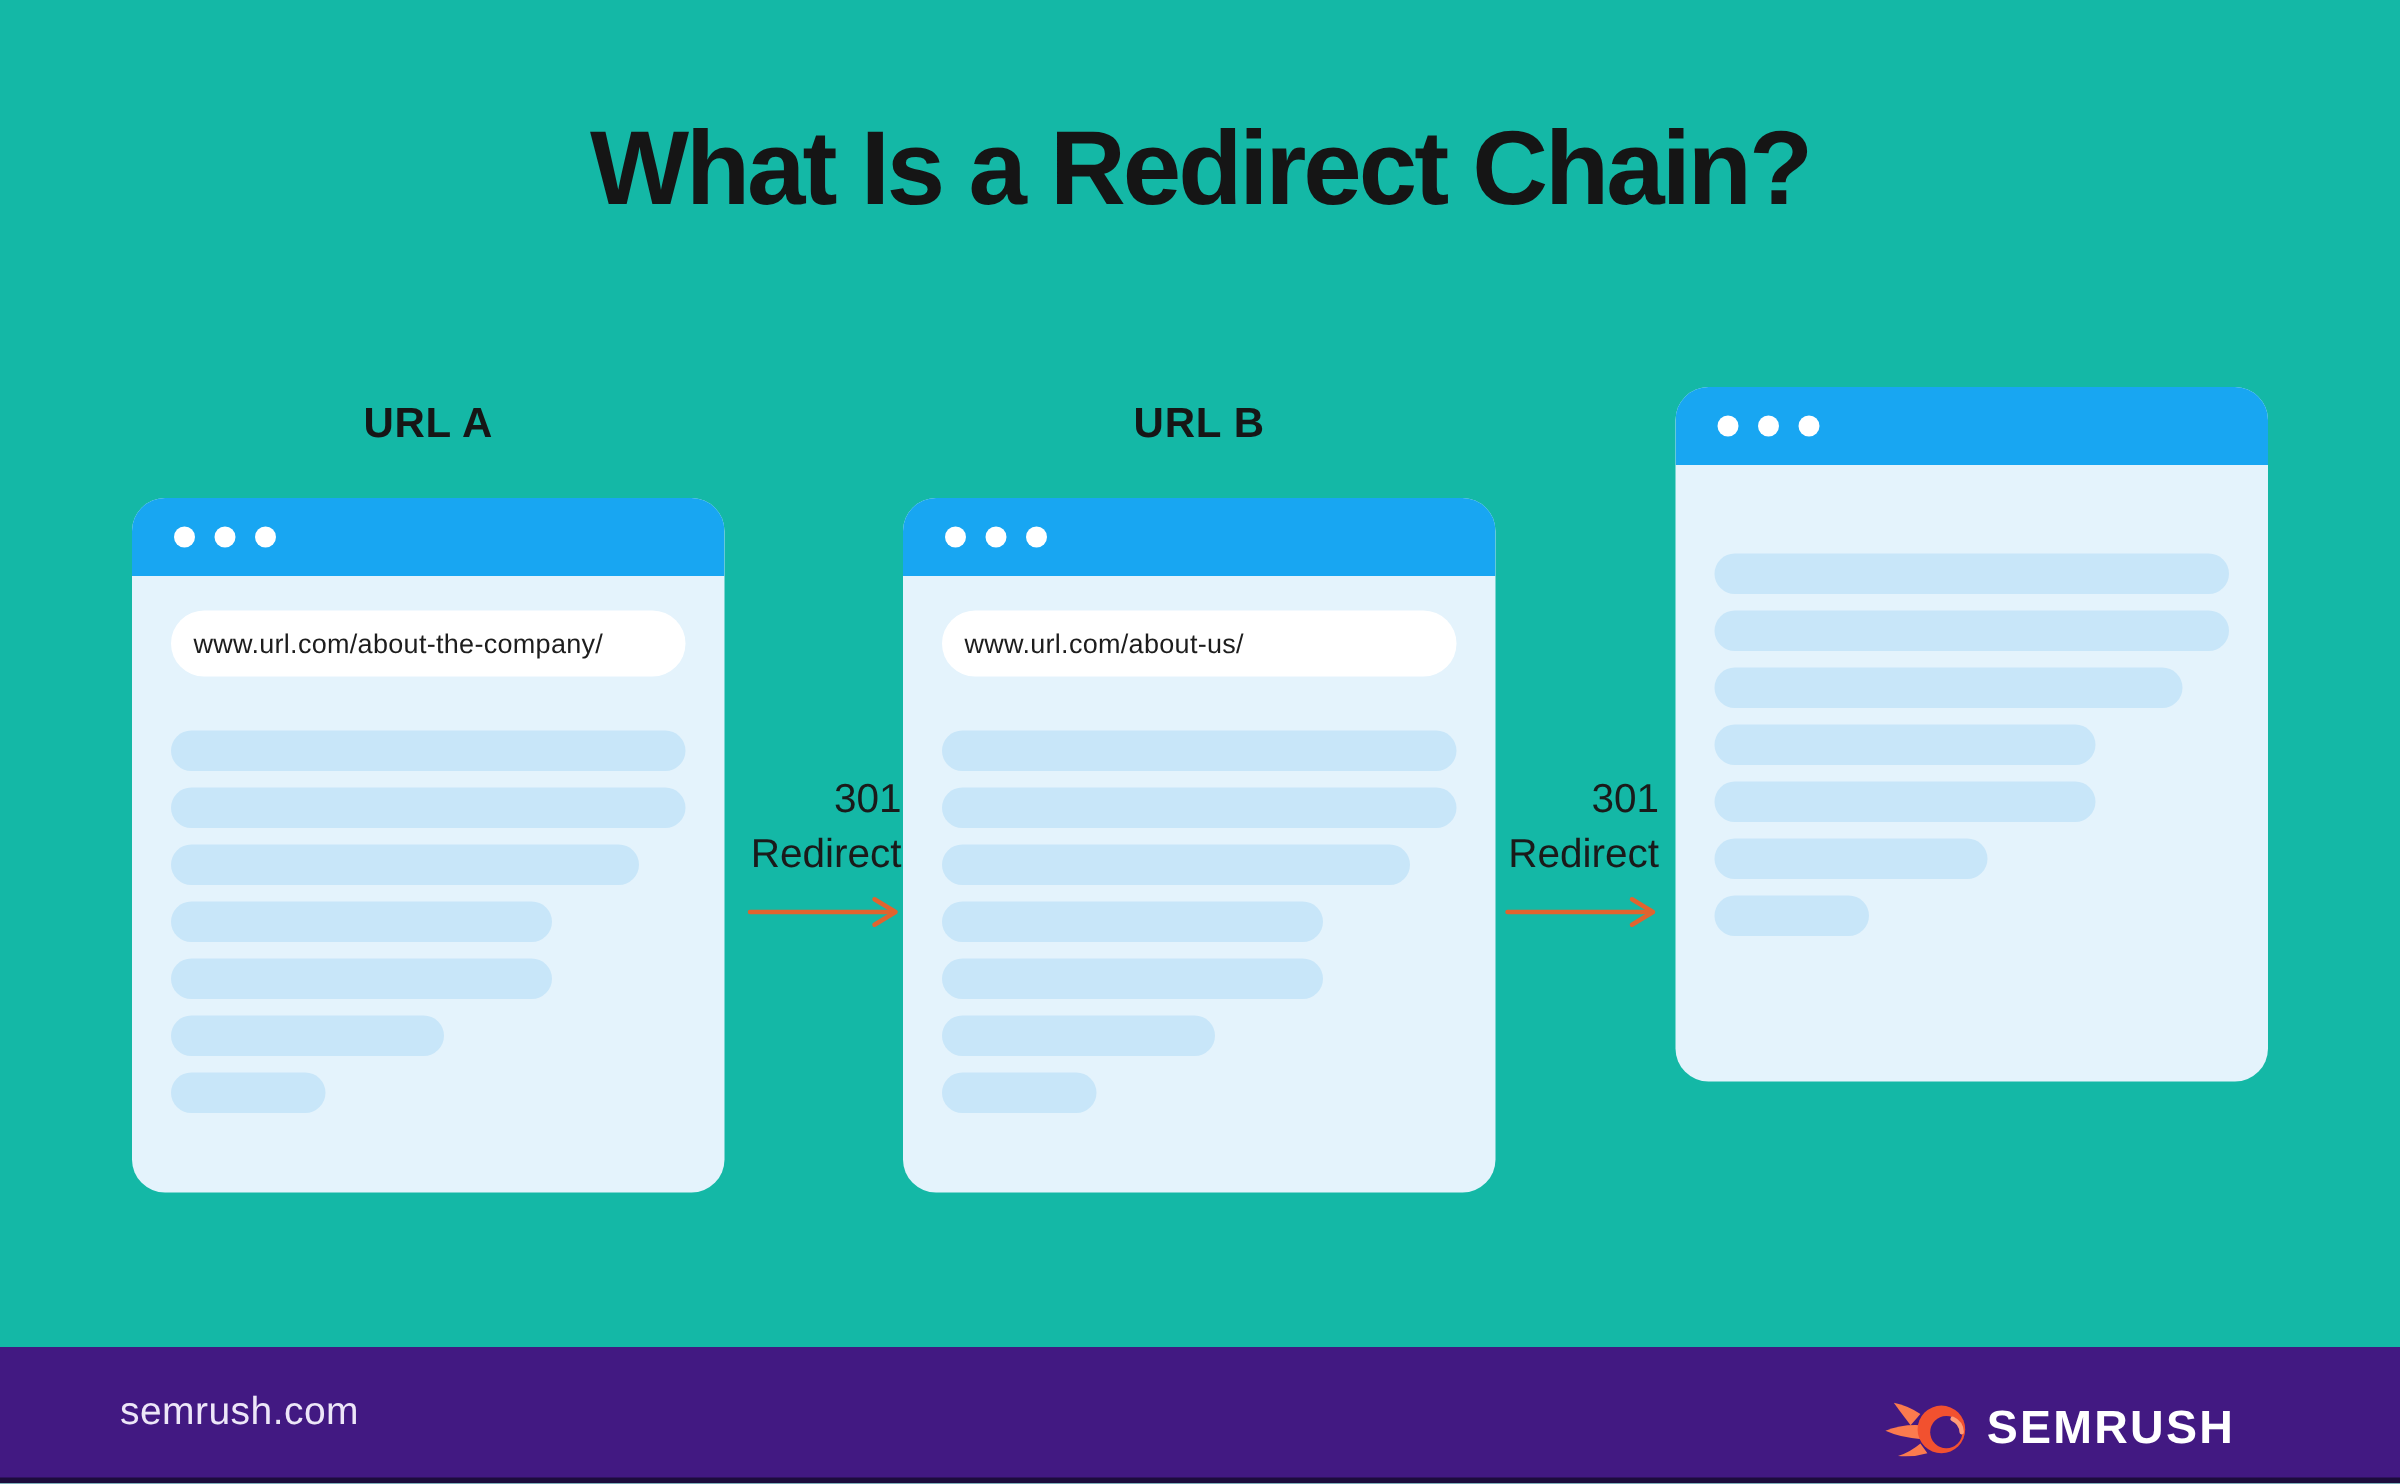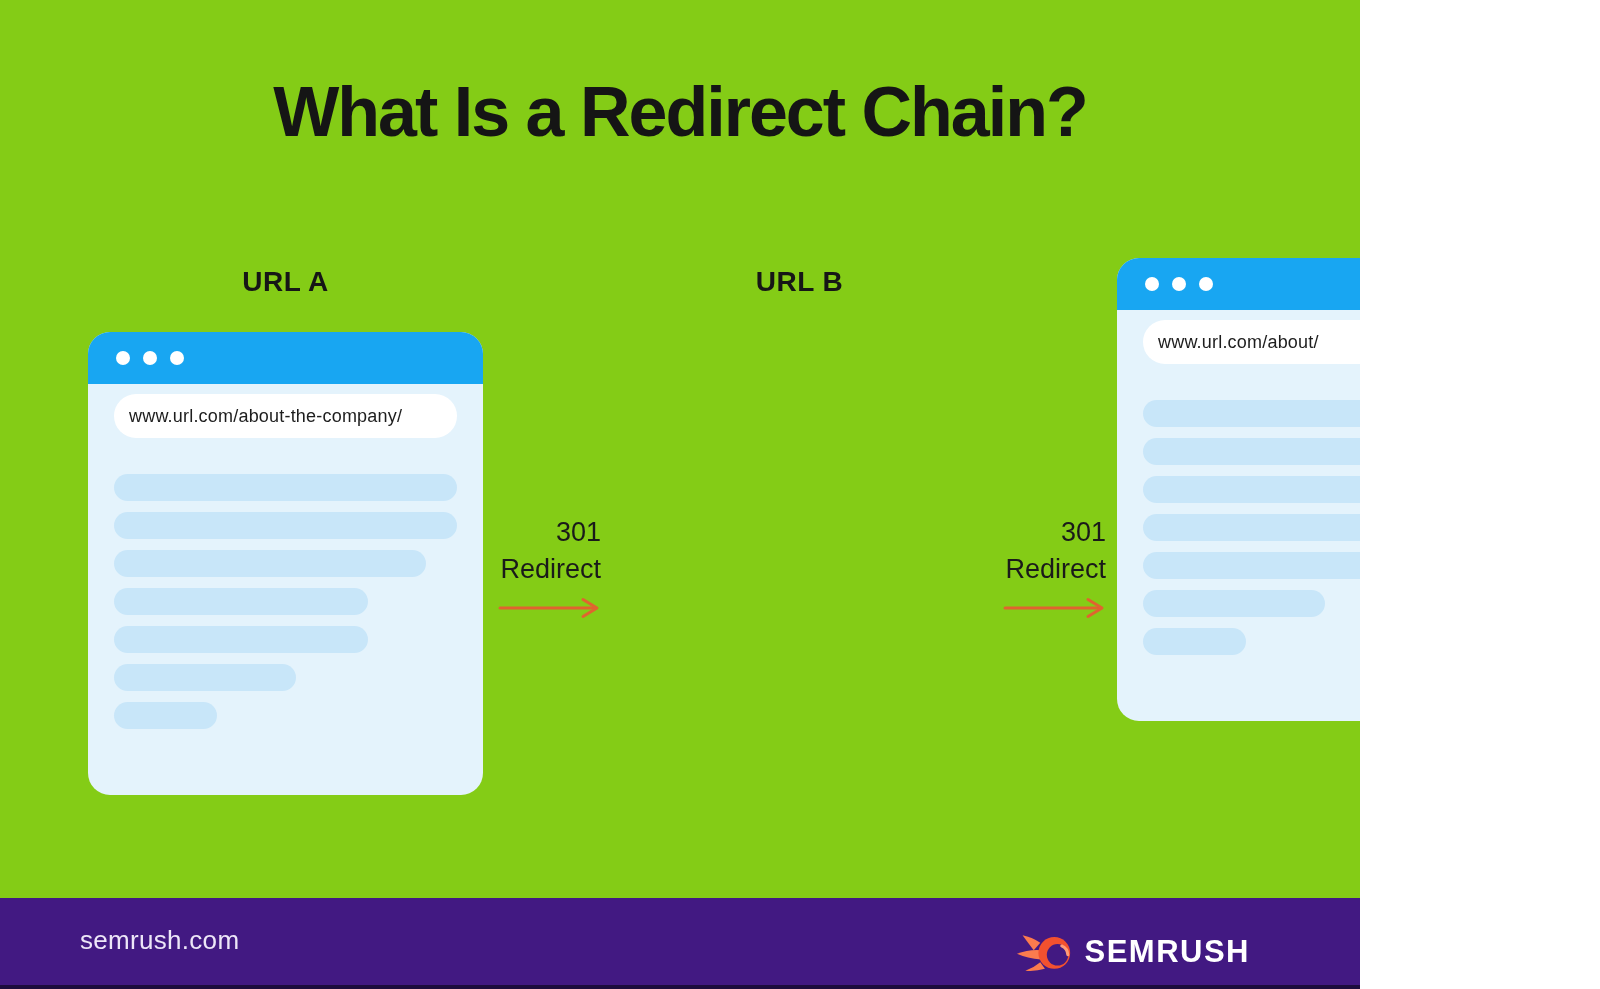--- a/index.html
+++ b/index.html
@@ -1,36 +1,36 @@
 <!DOCTYPE html>
 <html><head>
 <meta charset="utf-8">
 <style>
   html,body{margin:0;padding:0;background:#ffffff;}
   .canvas{
-    position:relative;width:1360px;height:989px;background:#84cc16;
+    position:relative;width:1600px;height:989px;background:#14b8a6;
     overflow:hidden;font-family:"Liberation Sans",sans-serif;color:#161616;
   }
   .title{
     position:absolute;top:72px;left:0;width:100%;margin:0;
     text-align:center;font-size:70px;font-weight:700;letter-spacing:-2px;color:#151515;
   }
   
   .col{position:absolute;top:258px;width:395px;}
   .col-a{left:88px;}
   .col-b{left:602px;}
   .col-c{left:1117px;}
   .win-label{
     text-align:center;font-size:28px;font-weight:700;line-height:48px;
     margin-bottom:26px;color:#161616;letter-spacing:0.5px;
   }
   .browser{height:463px;background:#E4F3FC;border-radius:22px;overflow:hidden;}
   .titlebar{height:52px;background:#18A6F2;display:flex;align-items:center;padding-left:28px;gap:13px;}
   .dot{width:14px;height:14px;background:#ffffff;border-radius:50%;flex:0 0 auto;}
-  .win-body{padding:10px 26px 0;}
+  .win-body{padding:23px 26px 0;}
   .urlbar{
     height:44px;background:#ffffff;border-radius:22px;display:flex;align-items:center;
     padding:0 15px;font-size:18px;font-weight:500;color:#1d1d1d;letter-spacing:0.2px;
   }
   .skeleton{margin-top:36px;}
   .skel-line{height:27px;border-radius:14px;background:#C8E6F9;margin-bottom:11px;}
   
   .redirect{position:absolute;top:514px;width:130px;text-align:right;color:#1a1a1a;}
   .redirect-1{left:471px;}
   .redirect-2{left:976px;}
@@ -83,42 +83,60 @@
     <div class="redirect-code">301</div>
     <div class="redirect-label">Redirect</div>
     <svg class="arrow" width="104" height="22" viewBox="0 0 104 22">
       <line x1="3" y1="11" x2="96" y2="11" stroke="#E0642F" stroke-width="3" stroke-linecap="round"></line>
       <path d="M86 2.5 L100 11 L86 19.5" fill="none" stroke="#E0642F" stroke-width="3" stroke-linecap="round" stroke-linejoin="round"></path>
     </svg>
   </div>
 
   <div class="col col-b">
     <div class="win-label">URL B</div>
+    <div class="browser">
+      <div class="titlebar">
+        <span class="dot"></span>
+        <span class="dot"></span>
+        <span class="dot"></span>
+      </div>
+      <div class="win-body">
+        <div class="urlbar">
+          <span>www.url.com/about-us/</span>
+        </div>
+        <div class="skeleton">
+            <div class="skel-line" style="width: 100%;"></div>
+            <div class="skel-line" style="width: 100%;"></div>
+            <div class="skel-line" style="width: 91%;"></div>
+            <div class="skel-line" style="width: 74%;"></div>
+            <div class="skel-line" style="width: 74%;"></div>
+            <div class="skel-line" style="width: 53%;"></div>
+            <div class="skel-line" style="width: 30%;"></div>
+          </div>
+      </div>
+    </div>
   </div>
 
   <div class="redirect redirect-2">
     <div class="redirect-code">301</div>
     <div class="redirect-label">Redirect</div>
     <svg class="arrow" width="104" height="22" viewBox="0 0 104 22">
       <line x1="3" y1="11" x2="96" y2="11" stroke="#E0642F" stroke-width="3" stroke-linecap="round"></line>
       <path d="M86 2.5 L100 11 L86 19.5" fill="none" stroke="#E0642F" stroke-width="3" stroke-linecap="round" stroke-linejoin="round"></path>
     </svg>
   </div>
 
   <div class="col col-c">
     <div class="browser">
       <div class="titlebar">
         <span class="dot"></span>
         <span class="dot"></span>
         <span class="dot"></span>
       </div>
       <div class="win-body">
-        <div class="urlbar">
-          <span>www.url.com/about/</span>
-        </div>
         <div class="skeleton">
             <div class="skel-line" style="width: 100%;"></div>
             <div class="skel-line" style="width: 100%;"></div>
             <div class="skel-line" style="width: 91%;"></div>
             <div class="skel-line" style="width: 74%;"></div>
             <div class="skel-line" style="width: 74%;"></div>
             <div class="skel-line" style="width: 53%;"></div>
             <div class="skel-line" style="width: 30%;"></div>
           </div>
       </div>

